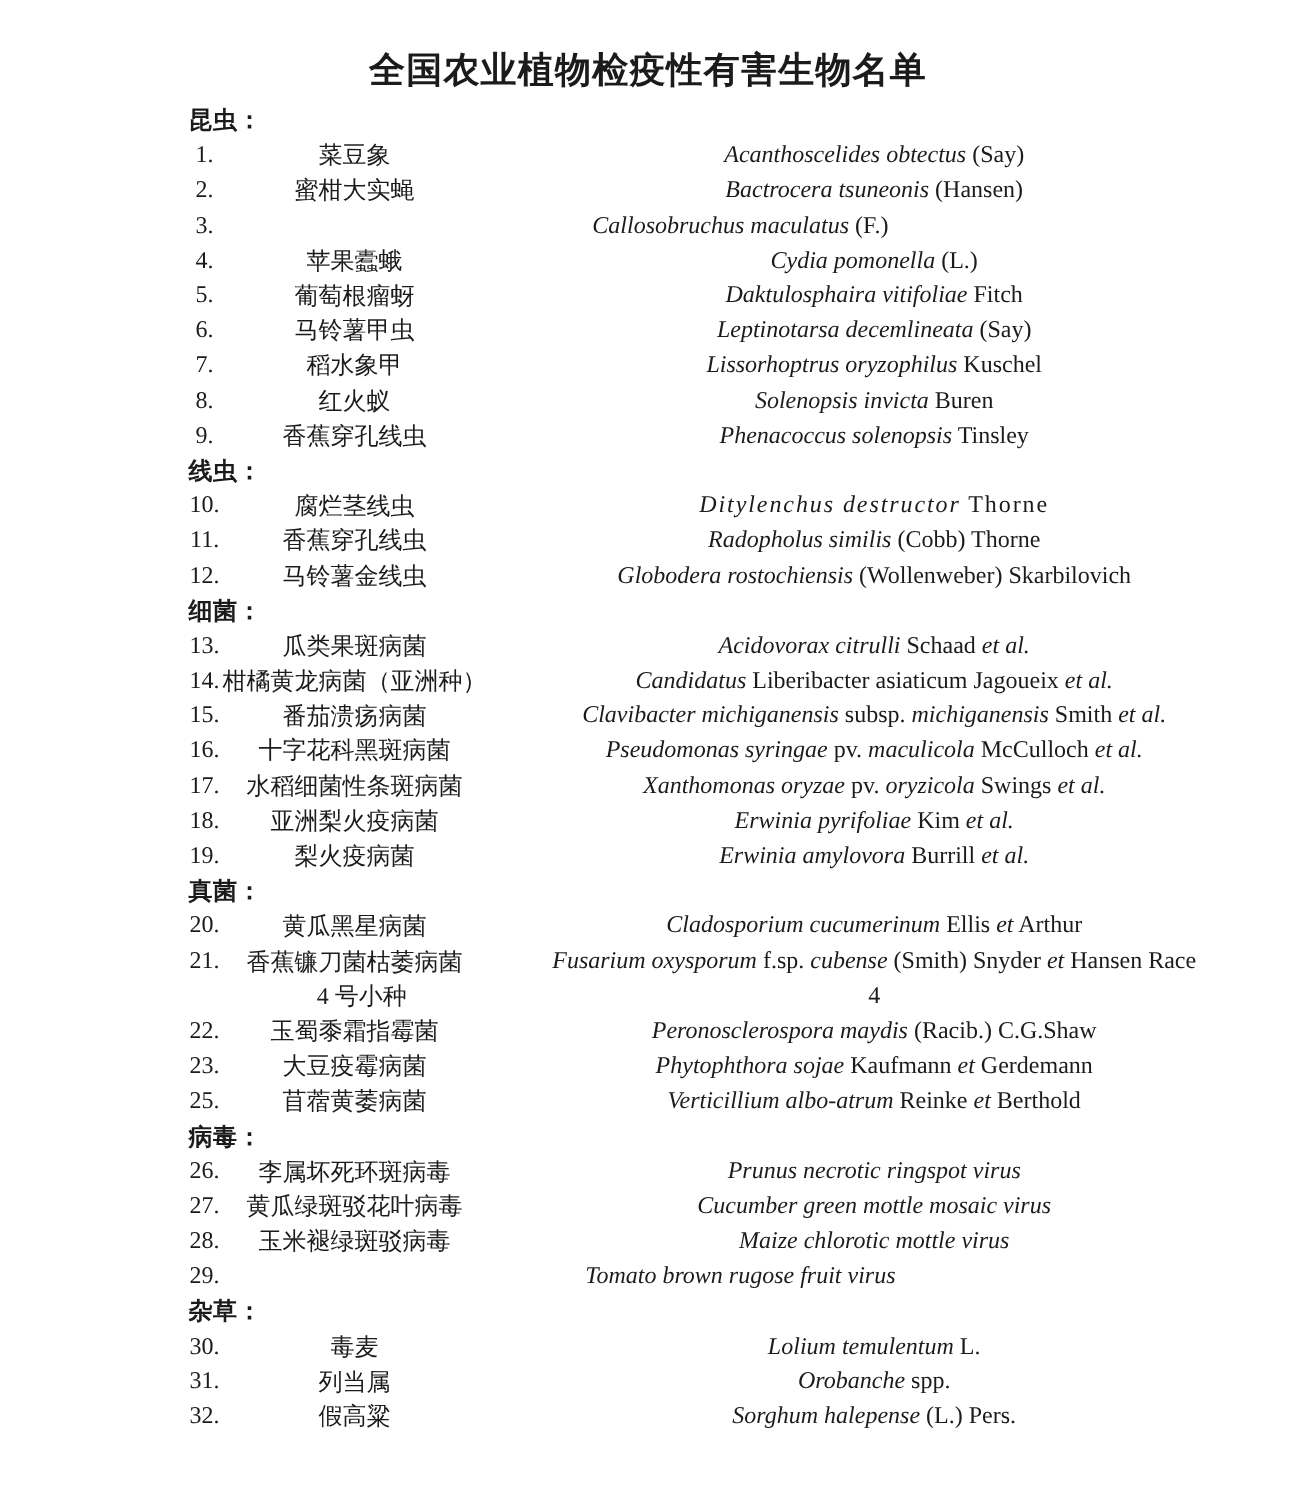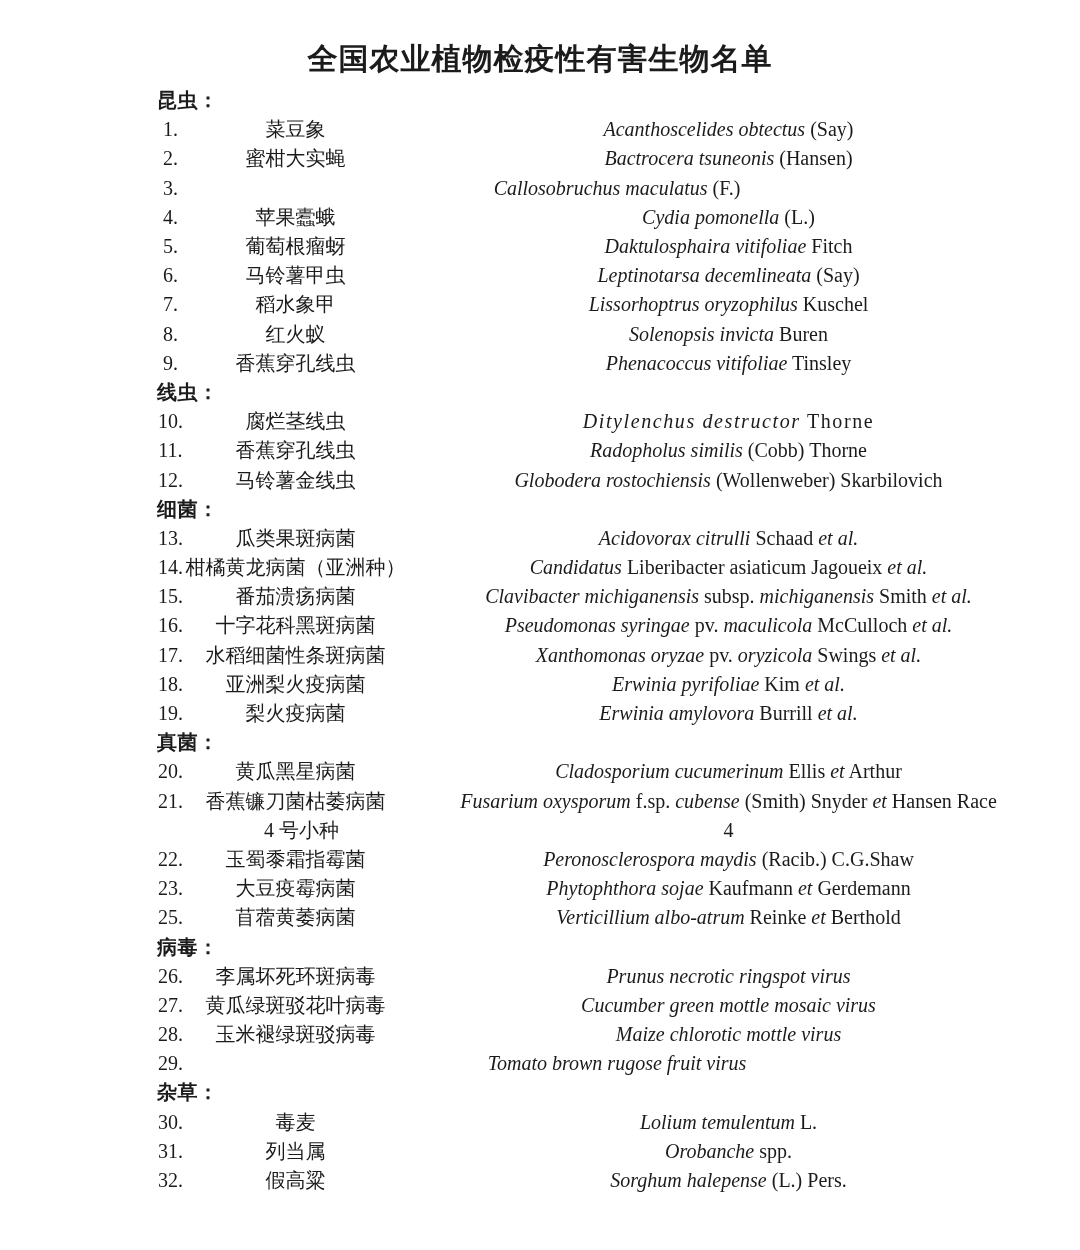--- a/index.html
+++ b/index.html
@@ -108,21 +108,21 @@
         <span class="col-latin"><i>Lissorhoptrus oryzophilus</i><span> Kuschel</span></span>
       </div>
       <div class="line entry-row">
         <span class="col-num">8.</span>
         <span class="col-cn">红火蚁</span>
         <span class="col-latin"><i>Solenopsis invicta</i><span> Buren</span></span>
       </div>
       <div class="line entry-row">
         <span class="col-num">9.</span>
         <span class="col-cn">香蕉穿孔线虫</span>
-        <span class="col-latin"><i>Phenacoccus vitifoliae</i><span> Tinsley</span></span>
+        <span class="col-latin"><i>Phenacoccus solenopsis</i><span> Tinsley</span></span>
       </div>
       <div class="line section-header">线虫：</div>
       <div class="line entry-row">
         <span class="col-num">10.</span>
         <span class="col-cn">腐烂茎线虫</span>
         <span class="col-latin spread"><i>Ditylenchus destructor</i><span> Thorne</span></span>
       </div>
       <div class="line entry-row">
         <span class="col-num">11.</span>
         <span class="col-cn">香蕉穿孔线虫</span>

